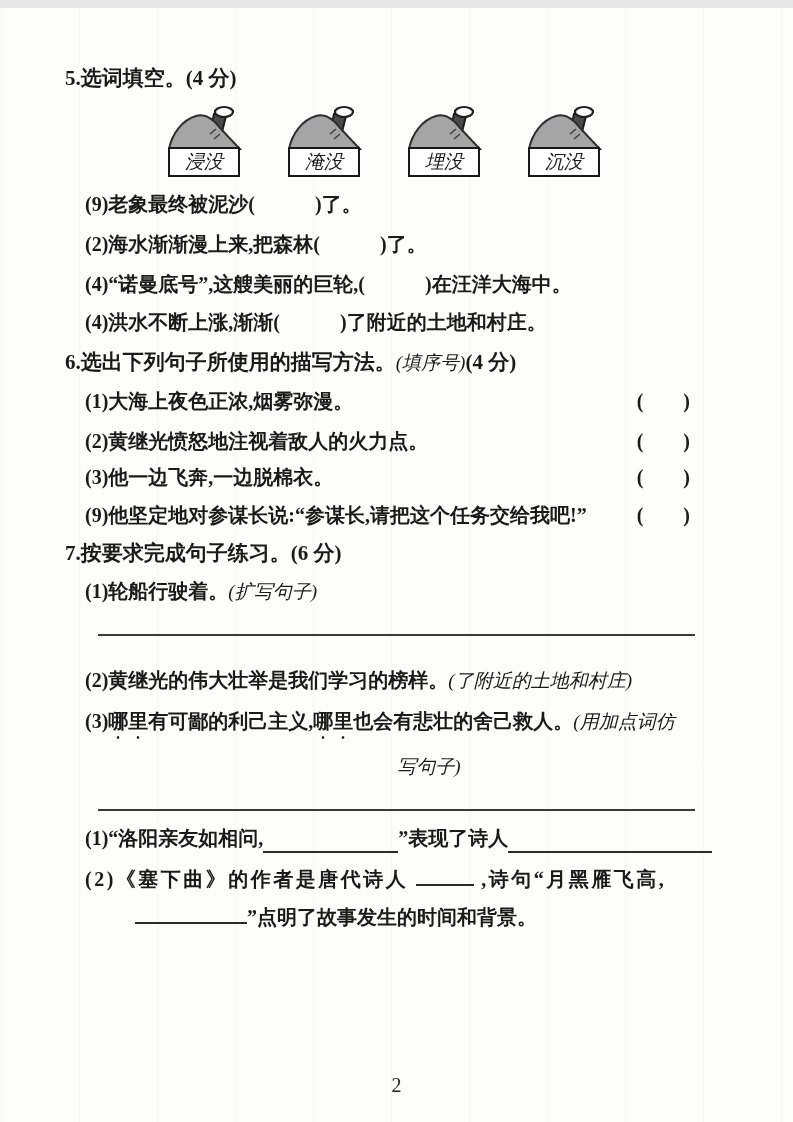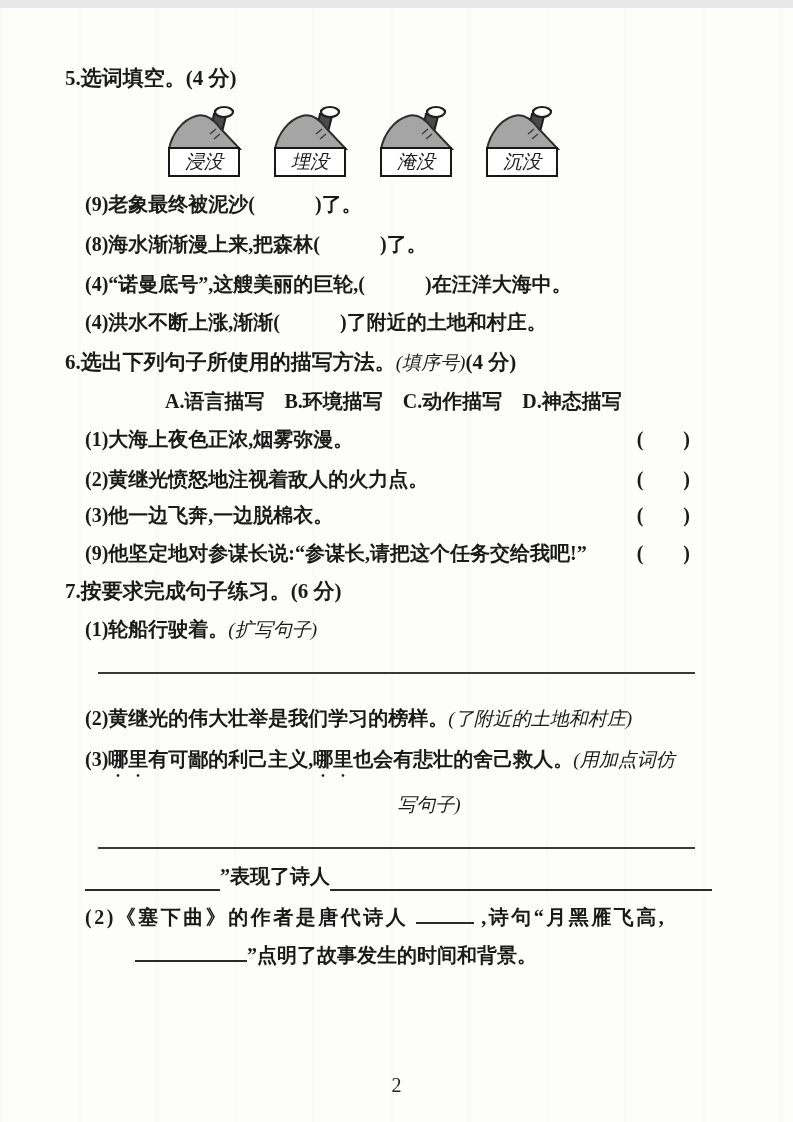--- a/index.html
+++ b/index.html
@@ -13,21 +13,21 @@
     box-sizing:border-box;
     padding:56px 50px 0 65px;
     font-family:"Liberation Serif","DejaVu Serif",serif;
     color:#1a1a1a;
     overflow:hidden;
   }
   .q-head { font-size:21px; font-weight:700; line-height:28px; }
   .q-item { font-size:20px; font-weight:700; line-height:28px; margin-left:20px; }
   .kai { font-style:italic; font-weight:400; font-size:19px; }
   .word-row {
-    display:flex; gap:32px;
+    display:flex; gap:46px;
     margin:12px 0 0 103px;
     height:74px;
   }
   .word-card { width:74px; }
   .word-card svg { display:block; }
   .word-box {
     box-sizing:border-box;
     width:72px; height:30px; margin-top:-3px;
     border:2.5px solid #181818; background:#fff;
     display:flex; align-items:center; justify-content:center;
@@ -79,51 +79,50 @@
       </svg>
       <div class="word-box">浸没</div>
     </div>
     <div class="word-card">
       <svg width="74" height="46" viewBox="0 0 74 46">
         <path d="M46,10 L58,12 L54,28 L43,24 Z" fill="#4a4a4a" stroke="#1d1d1d" stroke-width="2"></path>
         <ellipse cx="56" cy="8" rx="9" ry="5" fill="#fff" stroke="#1d1d1d" stroke-width="2.2"></ellipse>
         <path d="M1,45 C4,30 14,16 28,12 C38,9 46,16 52,24 L72,45 Z" fill="#a5a5a5" stroke="#2e2e2e" stroke-width="2"></path>
         <path d="M42,30 l6,-5 M46,35 l6,-5" stroke="#3f3f3f" stroke-width="1.6" fill="none"></path>
       </svg>
-      <div class="word-box">埋没</div>
+      <div class="word-box">淹没</div>
     </div>
     <div class="word-card">
       <svg width="74" height="46" viewBox="0 0 74 46">
         <path d="M46,10 L58,12 L54,28 L43,24 Z" fill="#4a4a4a" stroke="#1d1d1d" stroke-width="2"></path>
         <ellipse cx="56" cy="8" rx="9" ry="5" fill="#fff" stroke="#1d1d1d" stroke-width="2.2"></ellipse>
         <path d="M1,45 C4,30 14,16 28,12 C38,9 46,16 52,24 L72,45 Z" fill="#a5a5a5" stroke="#2e2e2e" stroke-width="2"></path>
         <path d="M42,30 l6,-5 M46,35 l6,-5" stroke="#3f3f3f" stroke-width="1.6" fill="none"></path>
       </svg>
-      <div class="word-box">淹没</div>
+      <div class="word-box">埋没</div>
     </div>
     <div class="word-card">
       <svg width="74" height="46" viewBox="0 0 74 46">
         <path d="M46,10 L58,12 L54,28 L43,24 Z" fill="#4a4a4a" stroke="#1d1d1d" stroke-width="2"></path>
         <ellipse cx="56" cy="8" rx="9" ry="5" fill="#fff" stroke="#1d1d1d" stroke-width="2.2"></ellipse>
         <path d="M1,45 C4,30 14,16 28,12 C38,9 46,16 52,24 L72,45 Z" fill="#a5a5a5" stroke="#2e2e2e" stroke-width="2"></path>
         <path d="M42,30 l6,-5 M46,35 l6,-5" stroke="#3f3f3f" stroke-width="1.6" fill="none"></path>
       </svg>
       <div class="word-box">沉没</div>
     </div>
   </div>
 
   <div class="q-item mt12">(9)老象最终被泥沙(　　　)了。</div>
-  <div class="q-item mt12">(8)海水渐渐漫上来,把森林(　　　)了。</div>
+  <div class="q-item mt12">(2)海水渐渐漫上来,把森林(　　　)了。</div>
   <div class="q-item mt12">(4)“诺曼底号”,这艘美丽的巨轮,(　　　)在汪洋大海中。</div>
   <div class="q-item mt10">(4)洪水不断上涨,渐渐(　　　)了附近的土地和村庄。</div>
 
   <div class="q-head mt12">
     <span>6.选出下列句子所使用的描写方法。</span><span class="kai">(填序号)</span><span>(4 分)</span>
   </div>
-  <div class="q6-options">A.语言描写　B.环境描写　C.动作描写　D.神态描写</div>
 
   <div class="q6-item mt10">
     <span>(1)大海上夜色正浓,烟雾弥漫。</span>
     <span>(　　)</span>
   </div>
   <div class="q6-item mt12">
     <span>(2)黄继光愤怒地注视着敌人的火力点。</span>
     <span>(　　)</span>
   </div>
   <div class="q6-item mt8">
@@ -148,20 +147,21 @@
 
   <div class="q-item mt12">
     <span>(3)</span><span class="dotted">哪里</span><span>有可鄙的利己主义,</span><span class="dotted">哪里</span><span>也会有悲壮的舍己救人。</span><span class="kai">(用加点词仿</span>
   </div>
   <div class="q-item mt10 indent50 kai">写句子)</div>
 
   <div class="answer-line mt28"></div>
 
 
   <div class="q8-line1 mt12">
+    <span>(1)“洛阳亲友如相问,</span>
     <span class="blank b135"></span>
     <span>”表现了诗人</span>
     <span class="blank grow"></span>
   </div>
 
   <div class="q-item mt12 wide">
     <span>(2)《塞下曲》的作者是唐代诗人</span>
     <span class="blank b58"></span>
     <span>,诗句“月黑雁飞高,</span>
   </div>

